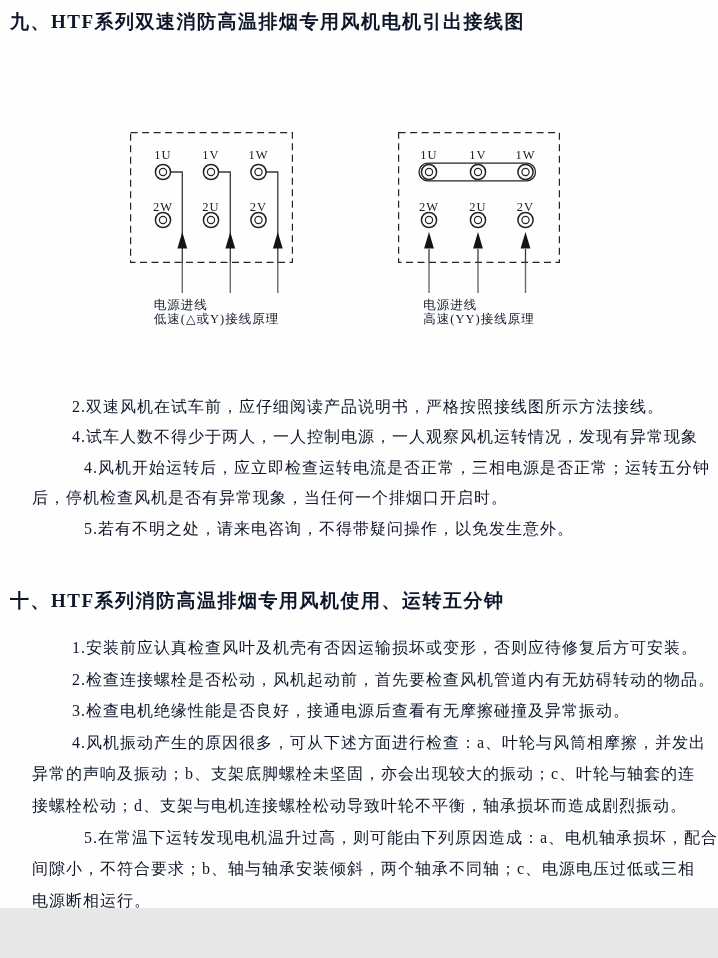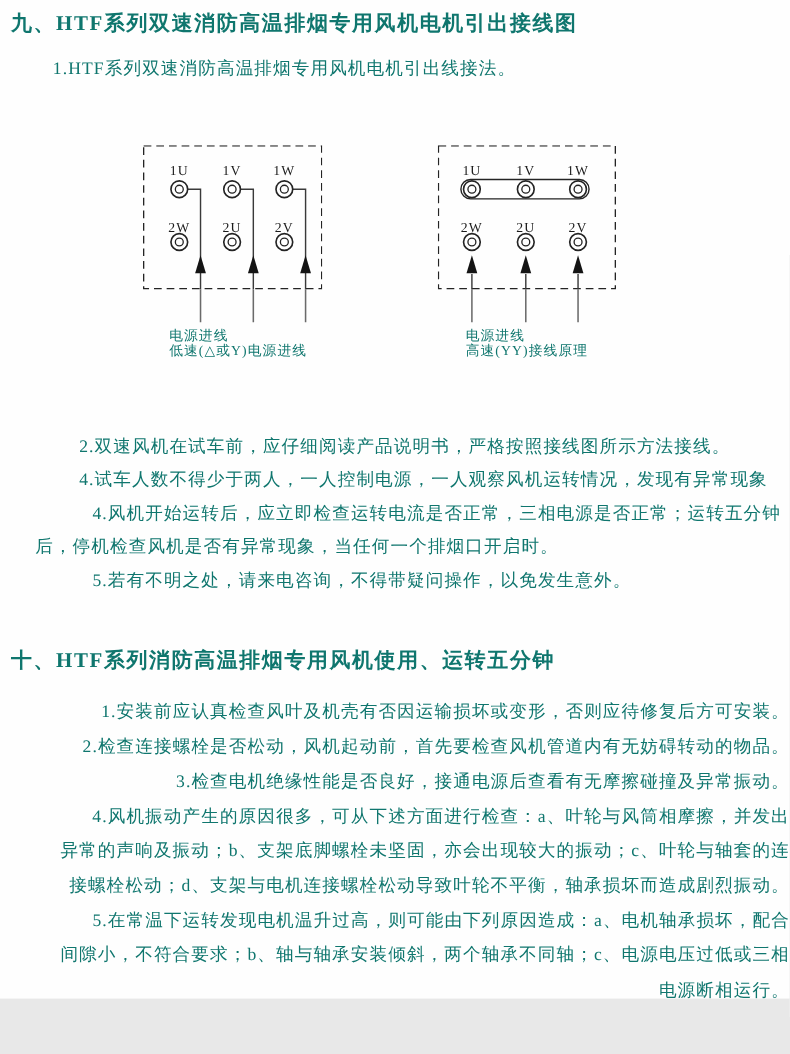--- a/index.html
+++ b/index.html
@@ -1,35 +1,35 @@
 <!DOCTYPE html>
 <html><head>
 <meta charset="utf-8">
 <style>
   html,body { margin:0; padding:0; background:#e8e8e8; }
   .page {
     position:relative; width:718px; height:908px; margin:0 auto;
-    background:#fefefe; color:#0f766e; overflow:hidden;
+    background:#fefefe; color:#0f172a; overflow:hidden;
     font-family:"Liberation Serif","DejaVu Serif",serif;
   }
   .sec-title {
     position:absolute; left:10px; margin:0;
     font-size:19px; font-weight:bold; letter-spacing:1.5px;
     line-height:26px; white-space:nowrap;
   }
   .intro {
     position:absolute; left:48px; top:52px; margin:0;
     font-size:16px; letter-spacing:1px; line-height:22px; white-space:nowrap;
   }
   .body-block {
     position:absolute; left:32px; width:686px;
     font-size:16px; letter-spacing:1px;
   }
   .body-block.s9 { top:392px; line-height:30.4px; }
-  .body-block.s10 { top:632px; line-height:31.6px;text-align:right; }
+  .body-block.s10 { top:632px; line-height:31.6px; }
   .ln { white-space:nowrap; }
   .f-a { text-indent:40px; }
   .f-b { text-indent:52px; }
 
   .fig { position:absolute; top:132px; }
   .fig svg { display:block; }
   .box { fill:none; stroke:#242424; stroke-width:1.2; stroke-dasharray:7 4.5; }
   .wire { fill:none; stroke:#3a3a3a; stroke-width:1.3; }
   .feed { fill:none; stroke:#6a6a6a; stroke-width:1.4; }
   .arrow { fill:#141414; stroke:none; }
@@ -46,21 +46,20 @@
     letter-spacing:1px; white-space:nowrap;
   }
 </style>
 </head>
 <body>
 
 <div class="page">
 
   <h1 class="sec-title" style="top:9px">九、HTF系列双速消防高温排烟专用风机电机引出接线图</h1>
 
-  <p class="intro">1.HTF系列双速消防高温排烟专用风机电机引出线接法。</p>
 
   <div class="fig" style="left:130px">
     <svg width="163" height="165" viewBox="0 0 163 165">
       <rect class="box" x="0.6" y="0.6" width="161.8" height="129.8"></rect>
 
       <g>
         <path class="wire" d="M40.6 40 H52.3 V131"></path>
         <path class="wire" d="M88.6 40 H100.3 V131"></path>
         <path class="wire" d="M136.1 40 H147.8 V131"></path>
         <path class="feed" d="M52.3 131 V161"></path>
@@ -91,21 +90,21 @@
 
       <text x="33" y="27">1U</text>
       <text x="81" y="27">1V</text>
       <text x="128.5" y="27">1W</text>
       <text x="33" y="79">2W</text>
       <text x="81" y="79">2U</text>
       <text x="128.5" y="79">2V</text>
     </svg>
     <div class="caption" style="left:86.5px">
       <div>电源进线</div>
-      <div>低速(△或Y)电源进线</div>
+      <div>低速(△或Y)接线原理</div>
     </div>
   </div>
 
   <div class="fig" style="left:398px">
     <svg width="162" height="165" viewBox="0 0 162 165">
       <rect class="box" x="0.6" y="0.6" width="160.8" height="129.8"></rect>
 
       <g>
         <path class="wire" d="M31 117 V131"></path>
         <path class="wire" d="M80 117 V131"></path>

